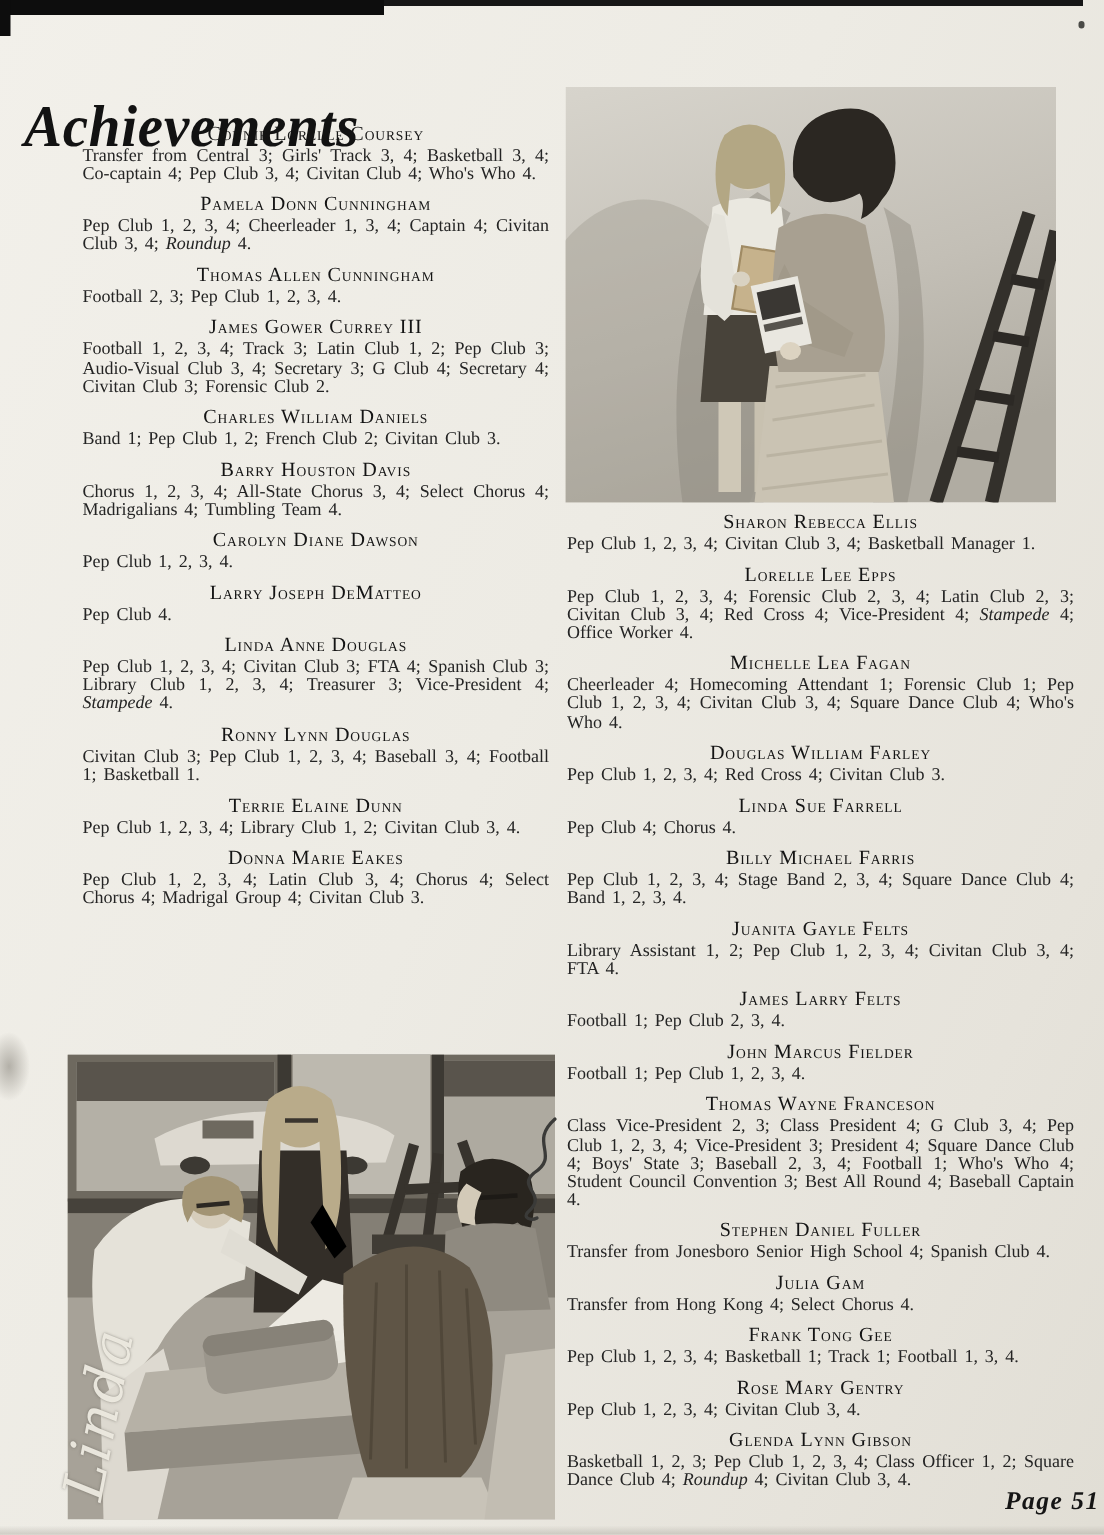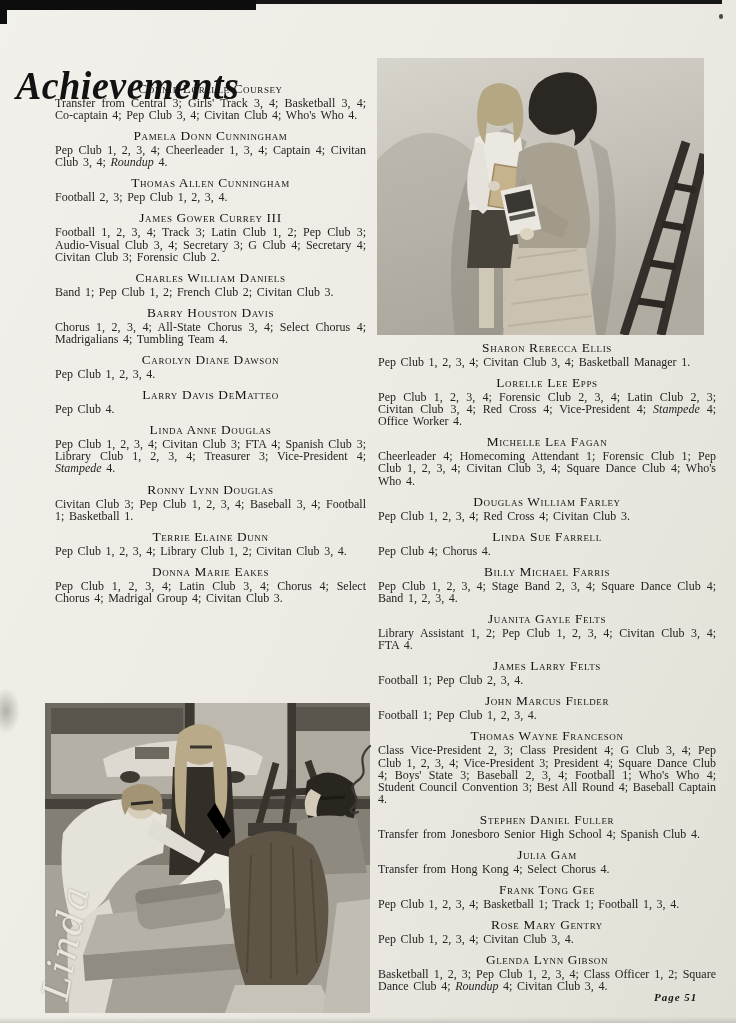--- a/index.html
+++ b/index.html
@@ -56,23 +56,23 @@
     position:absolute;left:46px;top:962px;width:150px;
     font-family:"DejaVu Serif",serif;font-style:italic;font-size:37px;
     color:rgba(238,235,226,.95);text-shadow:0 0 2px rgba(90,86,78,.6);
     transform:rotate(-79deg);transform-origin:14px 24px;letter-spacing:2px;
     pointer-events:none;
   }
   
   .pen-mark{position:absolute;left:340px;top:742px;width:52px;height:74px;}
   
   .page-number{
-    position:absolute;left:654px;top:991px;
+    position:absolute;left:670px;top:991px;
     font-family:"Liberation Serif",serif;font-style:italic;font-weight:bold;
-    font-size:11px;color:#151515;letter-spacing:1px;
+    font-size:17px;color:#151515;letter-spacing:1px;
   }
 </style>
 </head>
 <body>
 
 <div class="page">
 
   <div class="art-top-line"></div>
   <div class="art-top-bar"></div>
   <div class="art-left-notch"></div>
@@ -257,21 +257,21 @@
         <h3 class="entry-name">Barry Houston Davis</h3>
         <p class="entry-acts">Chorus 1, 2, 3, 4; All-State Chorus 3, 4; Select Chorus 4; Madrigalians 4; Tumbling Team 4.</p>
       </div>
 
       <div class="entry">
         <h3 class="entry-name">Carolyn Diane Dawson</h3>
         <p class="entry-acts">Pep Club 1, 2, 3, 4.</p>
       </div>
 
       <div class="entry">
-        <h3 class="entry-name">Larry Davis DeMatteo</h3>
+        <h3 class="entry-name">Larry Joseph DeMatteo</h3>
         <p class="entry-acts">Pep Club 4.</p>
       </div>
 
 
       <div class="entry">
         <h3 class="entry-name">Linda Anne Douglas</h3>
         <p class="entry-acts">Pep Club 1, 2, 3, 4; Civitan Club 3; FTA 4; Spanish Club 3; Library Club 1, 2, 3, 4; Treasurer 3; Vice-President 4; <i>Stampede</i> 4.</p>
       </div>
 
       <div class="entry">

